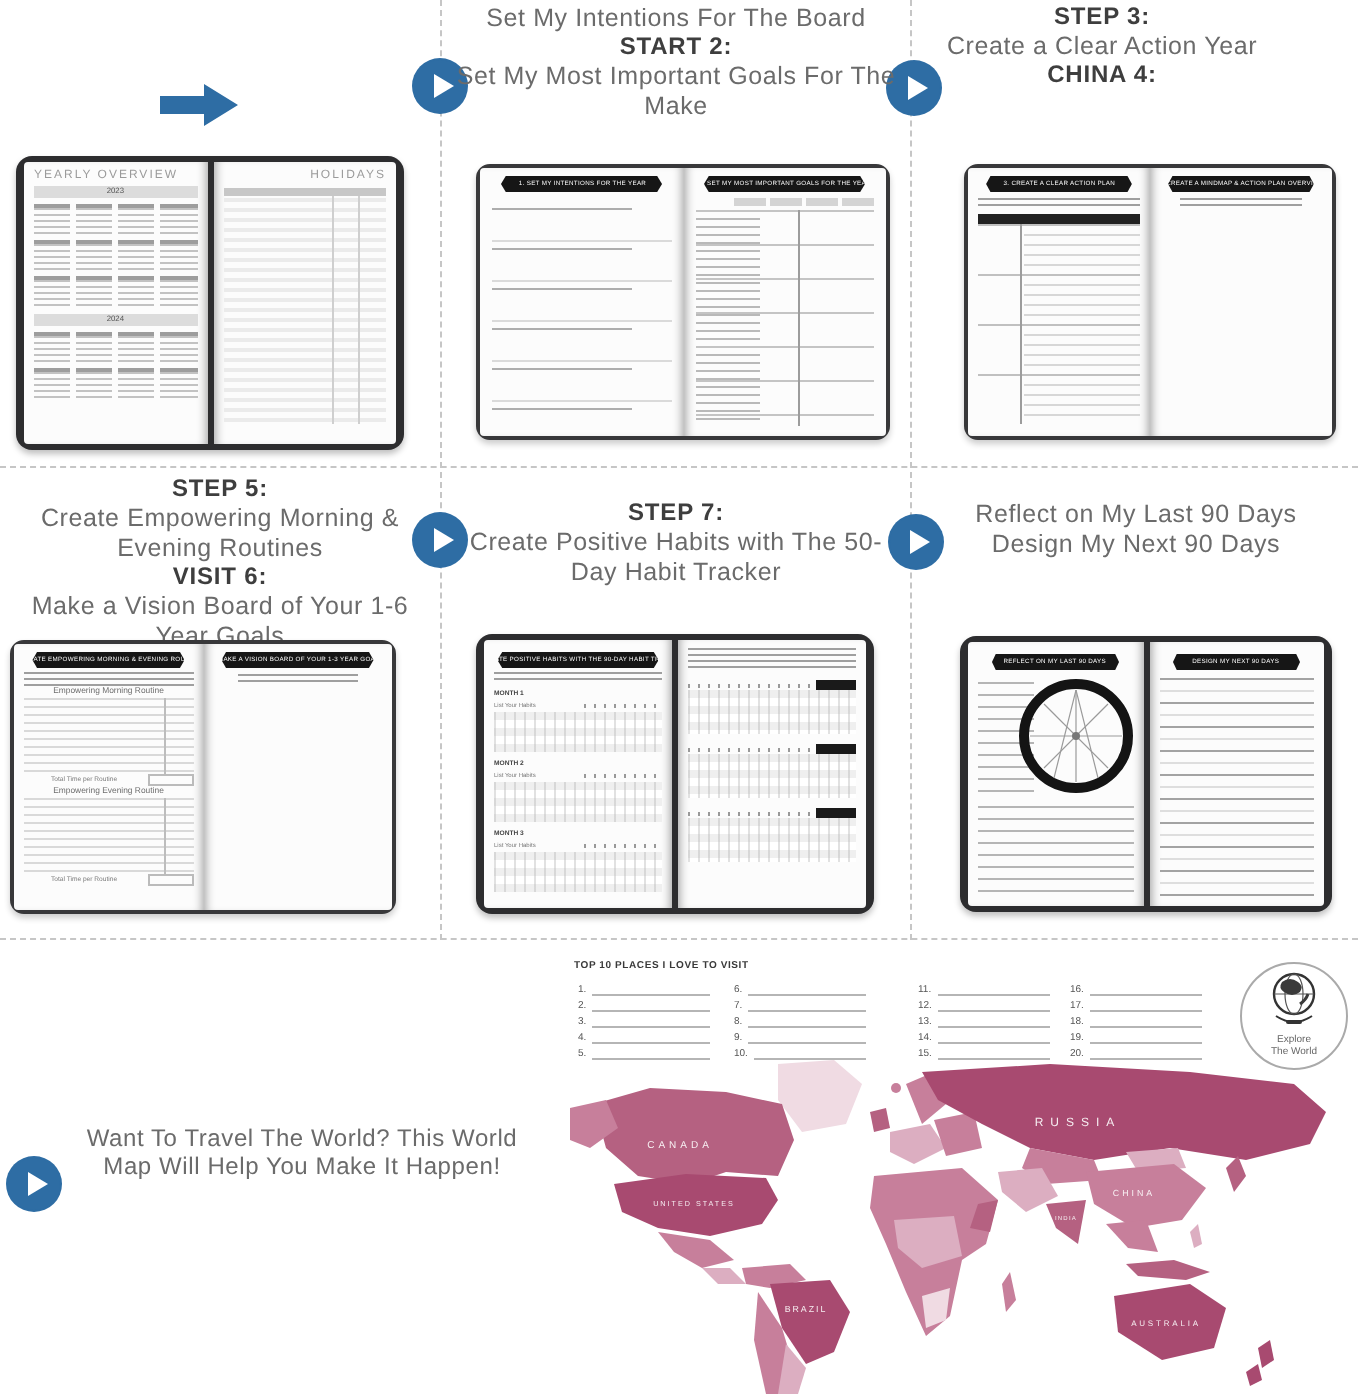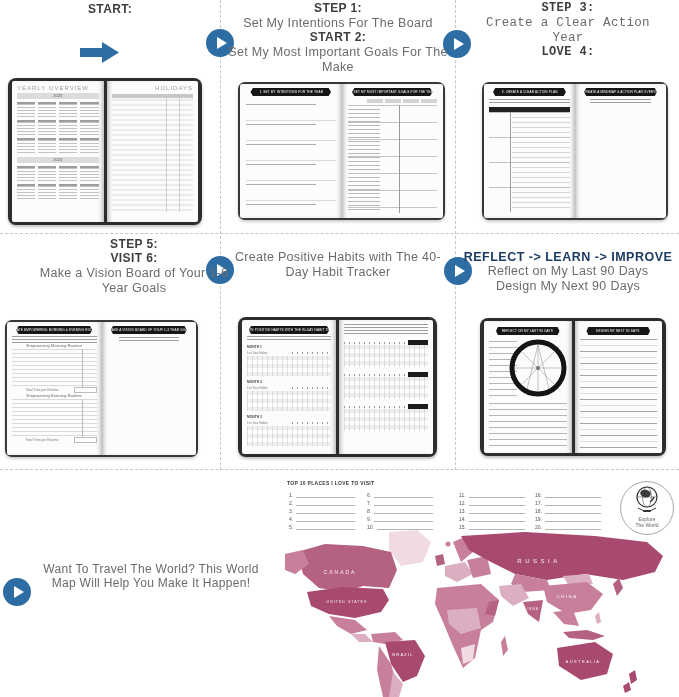--- a/index.html
+++ b/index.html
@@ -104,51 +104,50 @@
   <div class="hdiv" style="top:233px;"></div>
   <div class="hdiv" style="top:469px;"></div>
 
   <div class="play" style="left:207px;top:30px;"></div>
   <div class="play" style="left:444px;top:31px;"></div>
   <div class="play" style="left:207px;top:257px;"></div>
   <div class="play" style="left:445px;top:258px;"></div>
   <div class="play" style="left:4px;top:579px;"></div>
 
   <div class="ptext" style="left:5px;top:3px;width:210px;">
-    <div class="step">START:</div>
   </div>
   <svg class="bluearrow" style="left:80px;top:42px;" width="40" height="21" viewBox="0 0 40 21">
     <polygon points="0,6 22,6 22,0 39,10.5 22,21 22,15 0,15" fill="#2e6da4"></polygon>
   </svg>
 
   <div class="ptext" style="left:228px;top:2px;width:220px;">
-    <div class="step">STEP 1:</div>
     <div class="pbody">Set My Intentions For The Board</div>
     <div class="step">START 2:</div>
     <div class="pbody">Set My Most Important Goals For The Make</div>
   </div>
 
-  <div class="ptext" style="left:468px;top:2px;width:200px;font-family:Liberation Mono, monospace;">
+  <div class="ptext" style="left:451px;top:2px;width:200px;">
     <div class="step">STEP 3:</div>
     <div class="pbody">Create a Clear Action Year</div>
-    <div class="step">LOVE 4:</div>
-  </div>
-
-  <div class="ptext" style="left:15px;top:238px;width:190px;margin-left:24px;">
+    <div class="step">CHINA 4:</div>
+  </div>
+
+  <div class="ptext" style="left:15px;top:238px;width:190px;">
     <div class="step">STEP 5:</div>
+    <div class="pbody">Create Empowering Morning &amp; Evening Routines</div>
     <div class="step">VISIT 6:</div>
     <div class="pbody">Make a Vision Board of Your 1-6 Year Goals</div>
   </div>
 
   <div class="ptext" style="left:232px;top:250px;width:212px;">
-    <div class="pbody">Create Positive Habits with The 40-Day Habit Tracker</div>
+    <div class="step">STEP 7:</div>
+    <div class="pbody">Create Positive Habits with The 50-Day Habit Tracker</div>
   </div>
 
   <div class="ptext" style="left:462px;top:250px;width:212px;">
-    <div class="navy">REFLECT -&gt; LEARN -&gt; IMPROVE</div>
     <div class="pbody">Reflect on My Last 90 Days</div>
     <div class="pbody">Design My Next 90 Days</div>
   </div>
 
   <div class="bookD" style="left:8px;top:78px;width:186px;height:141px;">
     <div class="pg pgL" style="padding:4px 5px;">
       <div class="tinytitle">YEARLY OVERVIEW</div>
       <div class="yearbar" style="margin-top:2px;">
           <span>2023</span>
         </div>

